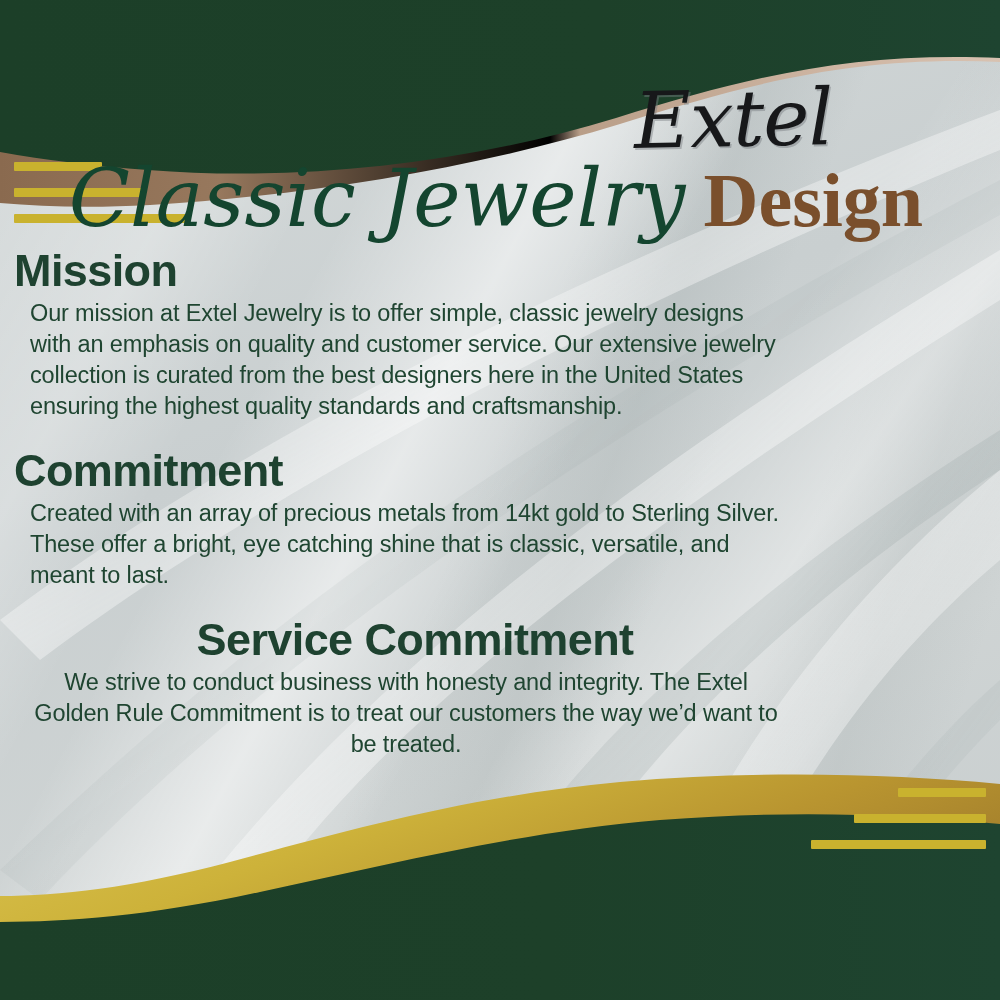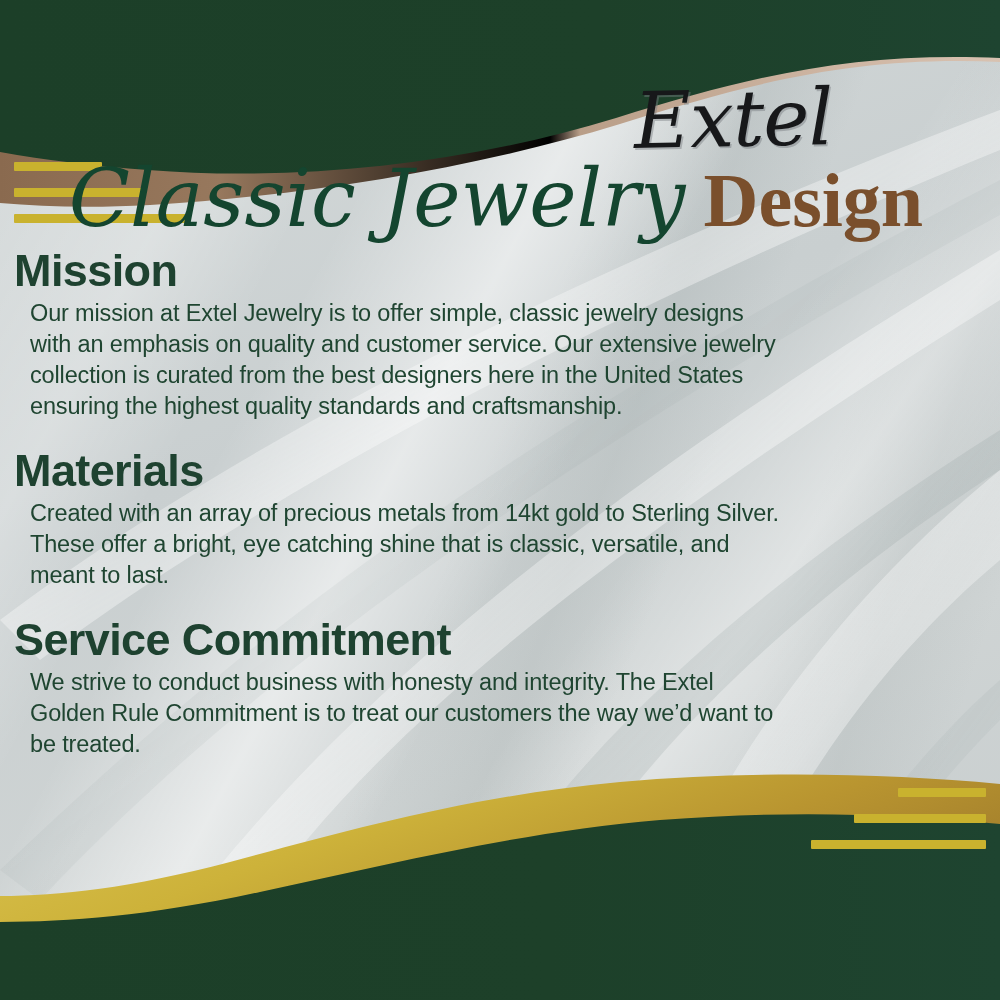--- a/index.html
+++ b/index.html
@@ -127,21 +127,21 @@
     font-family: "Liberation Sans", sans-serif;
     font-weight: 400;
     font-size: 23.5px;
     line-height: 1.32;
     color: #1f4531;
     margin: 0 34px 0 30px;
     letter-spacing: -0.15px;
   }
   .sp-mission   { margin-bottom: 26px; }
   .sp-materials { margin-bottom: 26px; }
-  .sp-service   { margin-bottom: 26px; }
+  .sp-service   { margin-bottom: 26px; text-align: center; }
   .sp-gift      { margin-bottom: 0; }
   .gift-body { font-size: 23.5px; line-height: 1.40; }
 </style>
 </head>
 <body>
 
 <div id="poster">
 
   <div class="bg-base"></div>
   <svg class="bg-streaks" width="1000" height="1000" viewBox="0 0 1000 1000" preserveAspectRatio="none">
@@ -227,21 +227,21 @@
   </div>
 
   <div class="content">
 
     <div class="section sp-mission">
       <h2 class="section-heading">Mission</h2>
       <p class="section-body">Our mission at Extel Jewelry is to offer simple, classic jewelry designs with an emphasis on quality and customer service. Our extensive jewelry collection is curated from the best designers here in the United States ensuring the highest quality standards and craftsmanship.</p>
     </div>
 
     <div class="section sp-materials">
-      <h2 class="section-heading">Materials</h2>
+      <h2 class="section-heading">Commitment</h2>
       <p class="section-body">Created with an array of precious metals from 14kt gold to Sterling Silver. These offer a bright, eye catching shine that is classic, versatile, and meant to last.</p>
     </div>
 
     <div class="section sp-service">
       <h2 class="section-heading">Service Commitment</h2>
       <p class="section-body">We strive to conduct business with honesty and integrity. The Extel Golden Rule Commitment is to treat our customers the way we’d want to be treated.</p>
     </div>
 
     <div class="section sp-gift">
     </div>

